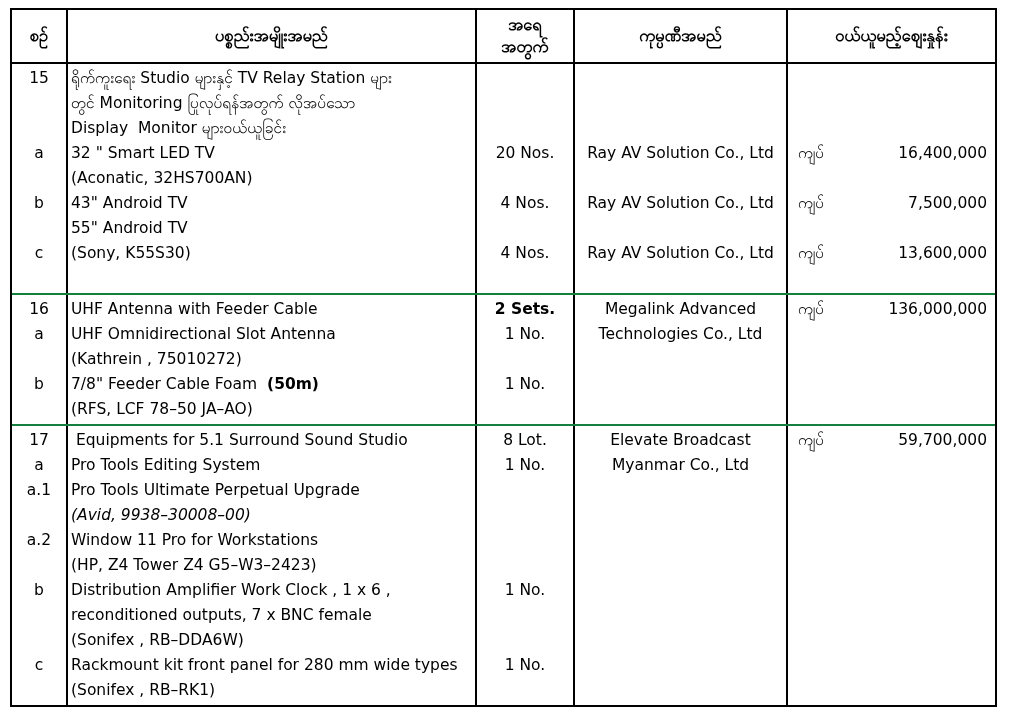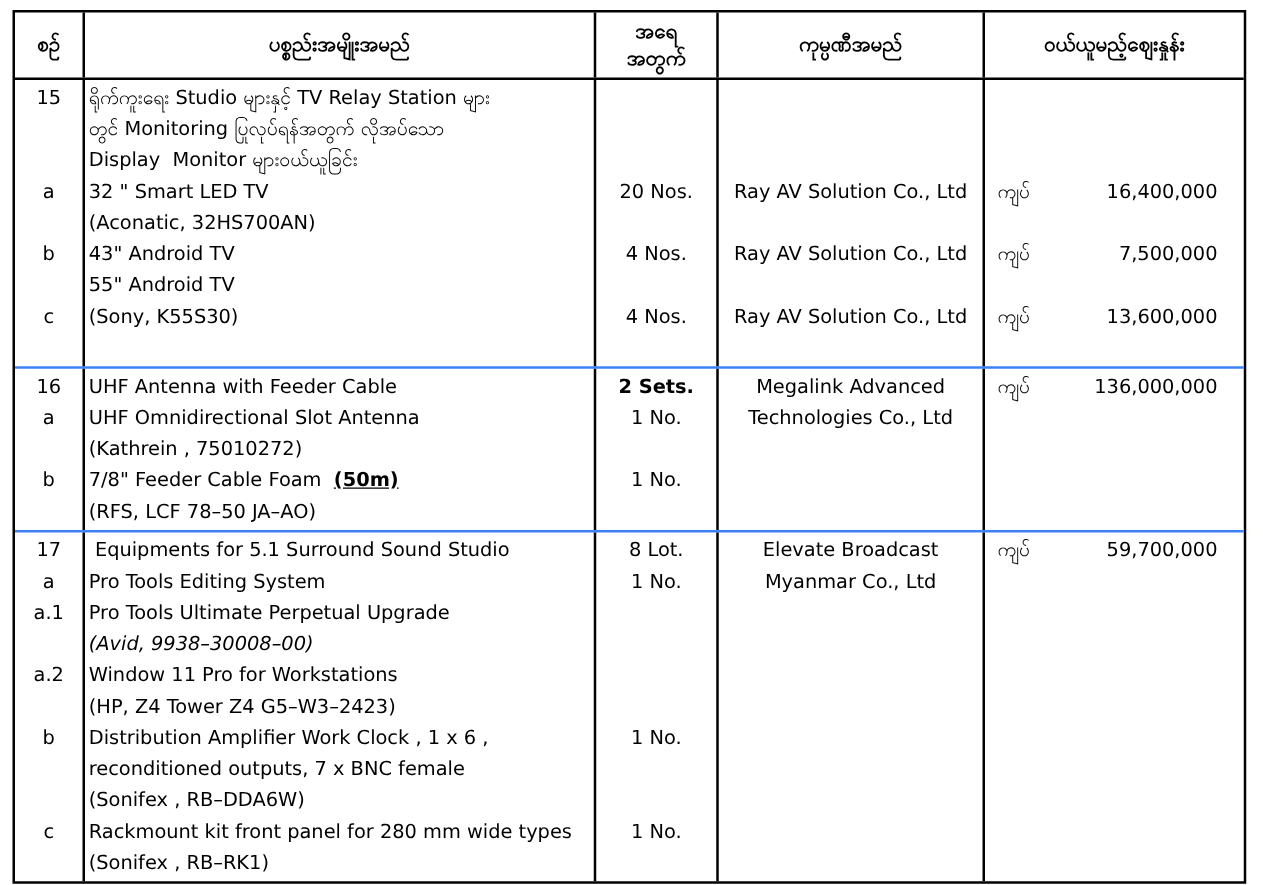--- a/index.html
+++ b/index.html
@@ -44,21 +44,21 @@
     font-weight: bold;
     font-size: 16.5px;
     line-height: 22px;
     text-align: center;
     white-space: pre;
   }
   .hcell:last-child { border-right: none; }
   .sec {
     display: grid;
     grid-template-columns: 56px 409px 98px 213px 1fr;
-    border-bottom: 2px solid #3b82f6;
+    border-bottom: 2px solid #15803d;
   }
   .sec:last-child { border-bottom: none; }
   .col {
     box-sizing: border-box;
     border-right: 2px solid #000000;
     padding: 2px 0;
   }
   .col:last-child { border-right: none; }
   .line {
     height: 25px;
@@ -67,21 +67,21 @@
     white-space: pre;
     overflow: visible;
   }
   .t-center { text-align: center; }
   .item-line { padding-left: 3px; }
   .bold { font-weight: bold; }
   .price-line {
     display: flex;
     justify-content: space-between;
     padding-left: 10px;
-    padding-right: 21px;
+    padding-right: 8px;
     gap: 26px;
   }
   .plabel { text-align: left; }
   .pval { text-align: right; }
 </style>
 </head>
 <body>
 
 <div class="page">
   <div class="table">
@@ -157,21 +157,21 @@
             <div class="line t-center">16</div>
             <div class="line t-center">a</div>
             <div class="line t-center"></div>
             <div class="line t-center">b</div>
             <div class="line t-center"></div>
           </div>
           <div class="col">
             <div class="line item-line"><div class="" style="display: inline;">UHF Antenna with Feeder Cable</div></div>
             <div class="line item-line"><div class="" style="display: inline;">UHF Omnidirectional Slot Antenna</div></div>
             <div class="line item-line"><div class="" style="display: inline;">(Kathrein , 75010272)</div></div>
-            <div class="line item-line"><div class="" style="display: inline;">7/8" Feeder Cable Foam  </div><div class="bold" style="display: inline; text-decoration: underline;">(50m)</div></div>
+            <div class="line item-line"><div class="" style="display: inline;">7/8" Feeder Cable Foam  </div><div class="bold" style="display: inline;">(50m)</div></div>
             <div class="line item-line"><div class="" style="display: inline;">(RFS, LCF 78–50 JA–AO)</div></div>
           </div>
           <div class="col">
             <div class="line t-center bold">2 Sets.</div>
             <div class="line t-center">1 No.</div>
             <div class="line t-center"></div>
             <div class="line t-center">1 No.</div>
             <div class="line t-center"></div>
           </div>
           <div class="col">

